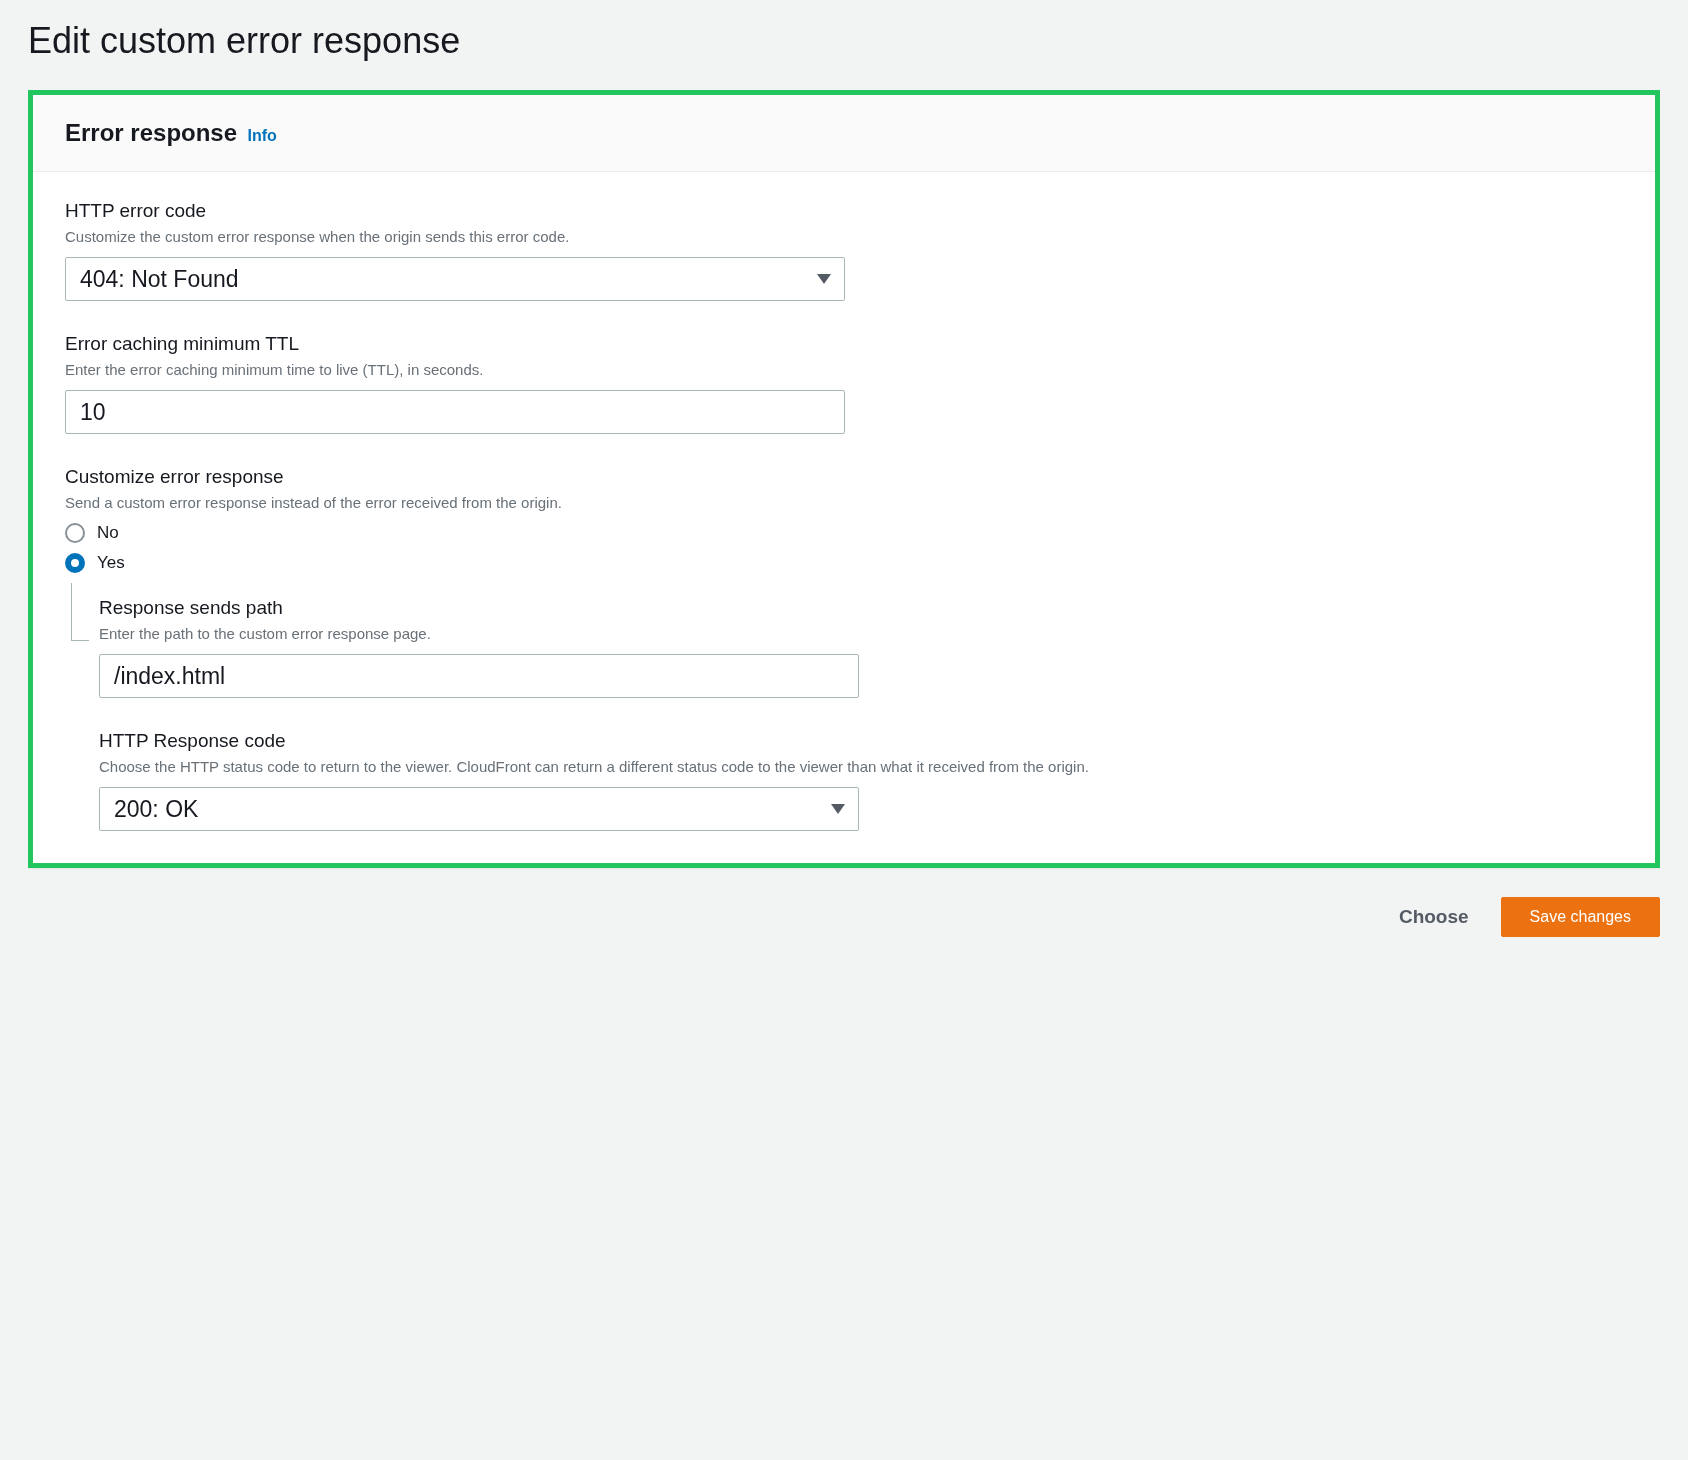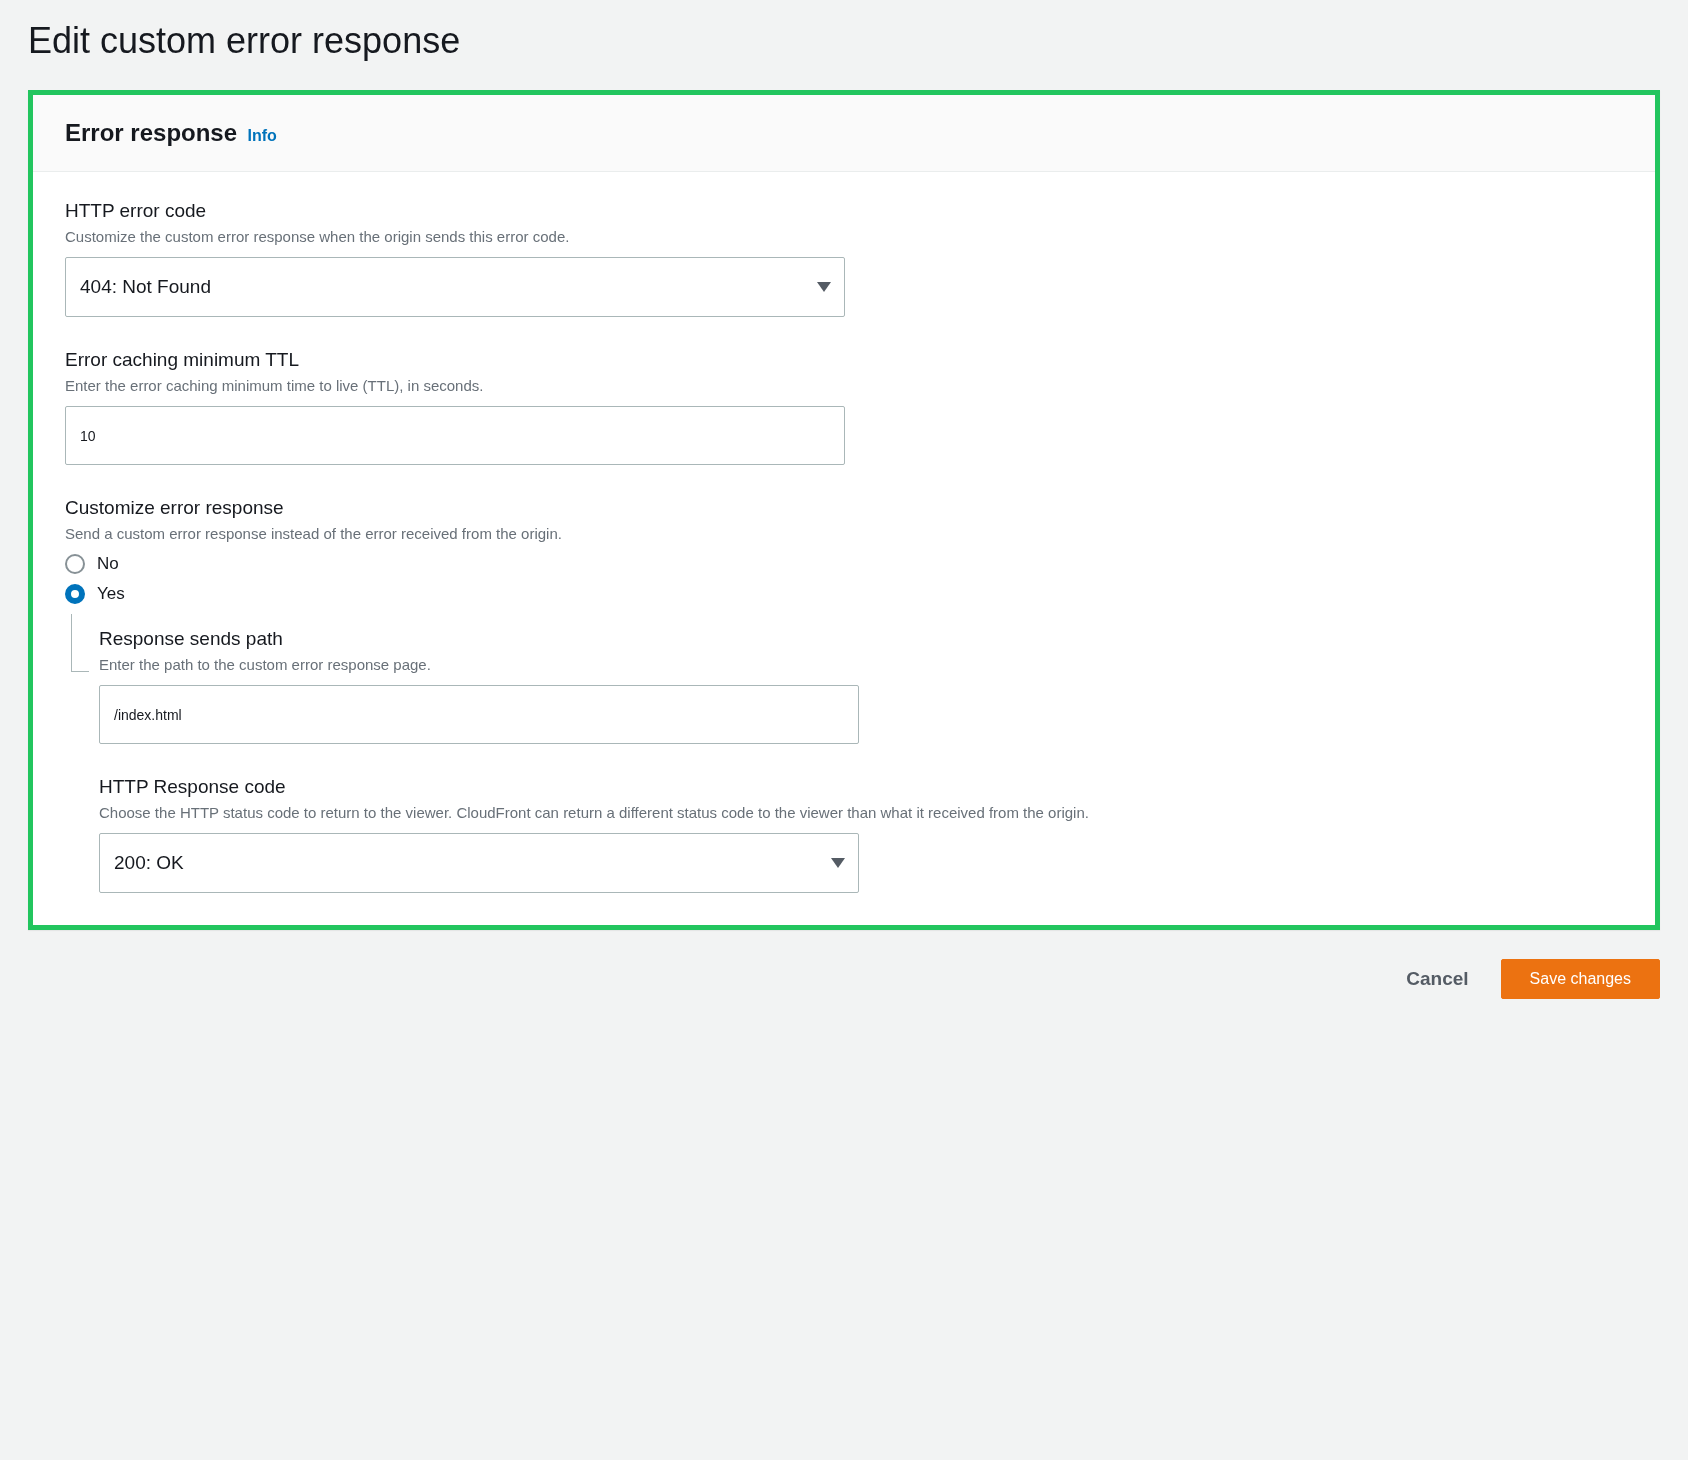--- a/index.html
+++ b/index.html
@@ -63,47 +63,47 @@
       margin-bottom: 10px;
       line-height: 1.4;
     }
     .select-wrap {
       position: relative;
       width: 780px;
       max-width: 100%;
     }
     .select-input {
       width: 100%;
-      height: 60px;
+      height: 44px;
       border: 1px solid #aab7b8;
       border-radius: 2px;
       background: #fff;
-      font-size: 19px;
+      font-size: 23px;
       padding: 0 21px 0 14px;
       color: #16191f;
       appearance: none;
       cursor: pointer;
       display: flex;
       align-items: center;
     }
     .select-caret {
       position: absolute;
       right: 14px;
       top: 50%;
       transform: translateY(-50%);
       pointer-events: none;
     }
     .text-input {
       width: 780px;
       max-width: 100%;
-      height: 59px;
+      height: 44px;
       border: 1px solid #aab7b8;
       border-radius: 2px;
       background: #fff;
-      font-size: 14px;
+      font-size: 23px;
       padding: 0 14px;
       color: #16191f;
     }
     .radio-group {
       margin-top: 6px;
     }
     .radio-row {
       display: flex;
       align-items: center;
       margin-bottom: 10px;
@@ -247,15 +247,15 @@
           </div>
         </div>
 
       </div>
     </div>
 
   </div>
 </div>
 
 <div class="footer-actions">
-  <button class="btn-link">Cancel</button>
+  <button class="btn-link">Choose</button>
   <button class="btn-primary">Save changes</button>
 </div>
 
 </body></html>

